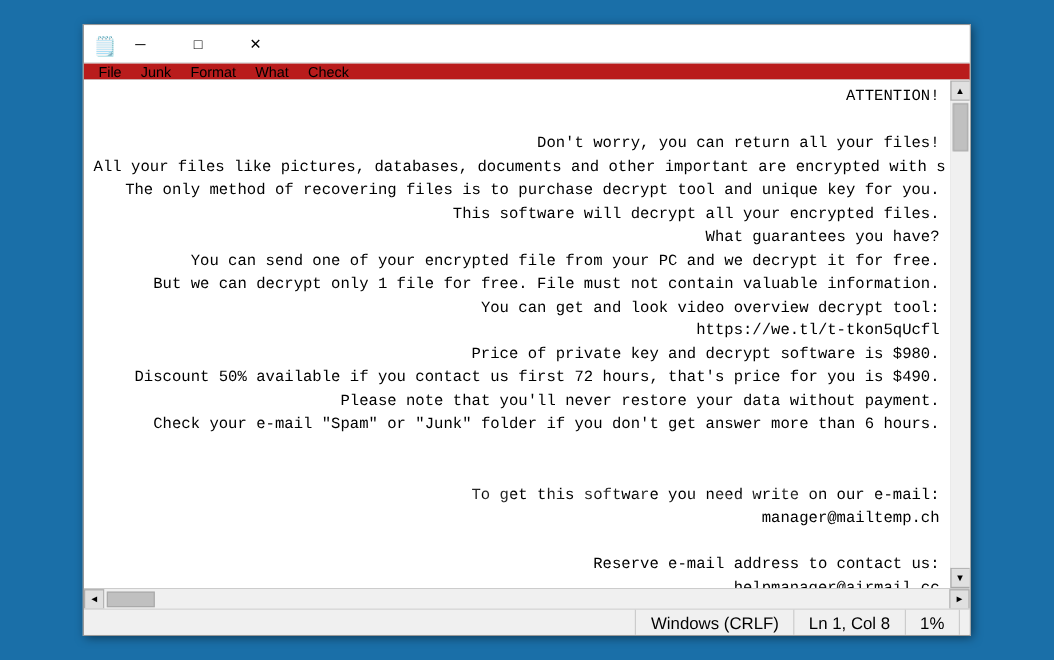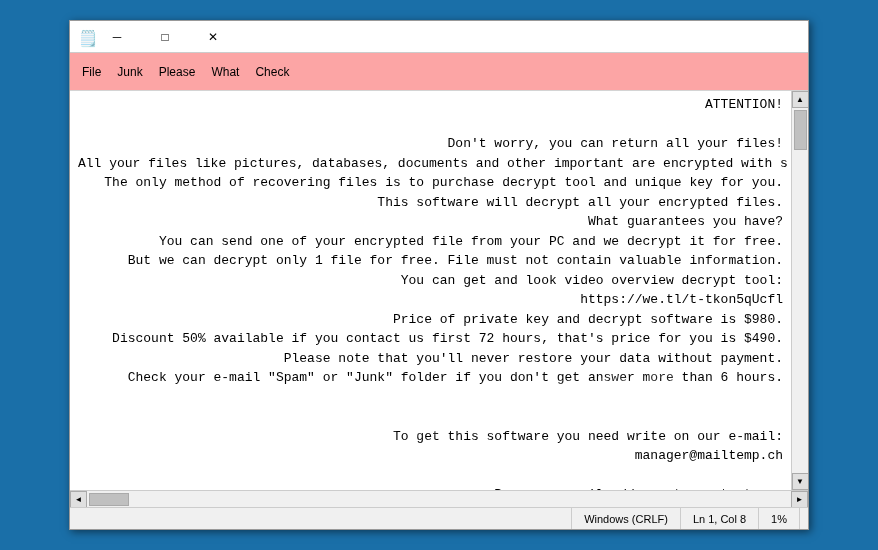--- a/index.html
+++ b/index.html
@@ -54,22 +54,22 @@
       cursor: pointer;
       font-size: 12px;
       color: #000;
       display: flex;
       align-items: center;
       justify-content: center;
     }
 
     
     .menu-bar {
-      background: #fca5a5;
-      height: 38px;
+      background: #b91c1c;
+      height: 14px;
       display: flex;
       align-items: center;
       padding: 0 4px;
       border-bottom: 1px solid #d4d4d4;
       text-align: right;
     }
 
     .menu-item {
       padding: 2px 8px;
       font-size: 12px;
@@ -215,21 +215,21 @@
       height: 100%;
       display: flex;
       align-items: center;
     }
 
     .status-section:first-child {
       flex: 1;
     }
 
     .cursor-text {
-      font-size: 11px;
+      font-size: 14px;
       color: #000;
       white-space: nowrap;
     }
 
     
     .notepad-icon {
       width: 16px;
       height: 16px;
       position: relative;
       flex-shrink: 0;
@@ -245,21 +245,21 @@
     <div class="title-bar-controls">
       <button class="title-btn">─</button>
       <button class="title-btn">□</button>
       <button class="title-btn close">✕</button>
     </div>
   </div>
 
   <div class="menu-bar">
     <span class="menu-item">File</span>
     <span class="menu-item">Junk</span>
-    <span class="menu-item">Please</span>
+    <span class="menu-item">Format</span>
     <span class="menu-item">What</span>
     <span class="menu-item">Check</span>
   </div>
 
   <div class="editor-container">
     <div class="editor-content">ATTENTION!
 
 Don't worry, you can return all your files!
 All your files like pictures, databases, documents and other important are encrypted with s
 The only method of recovering files is to purchase decrypt tool and unique key for you.

